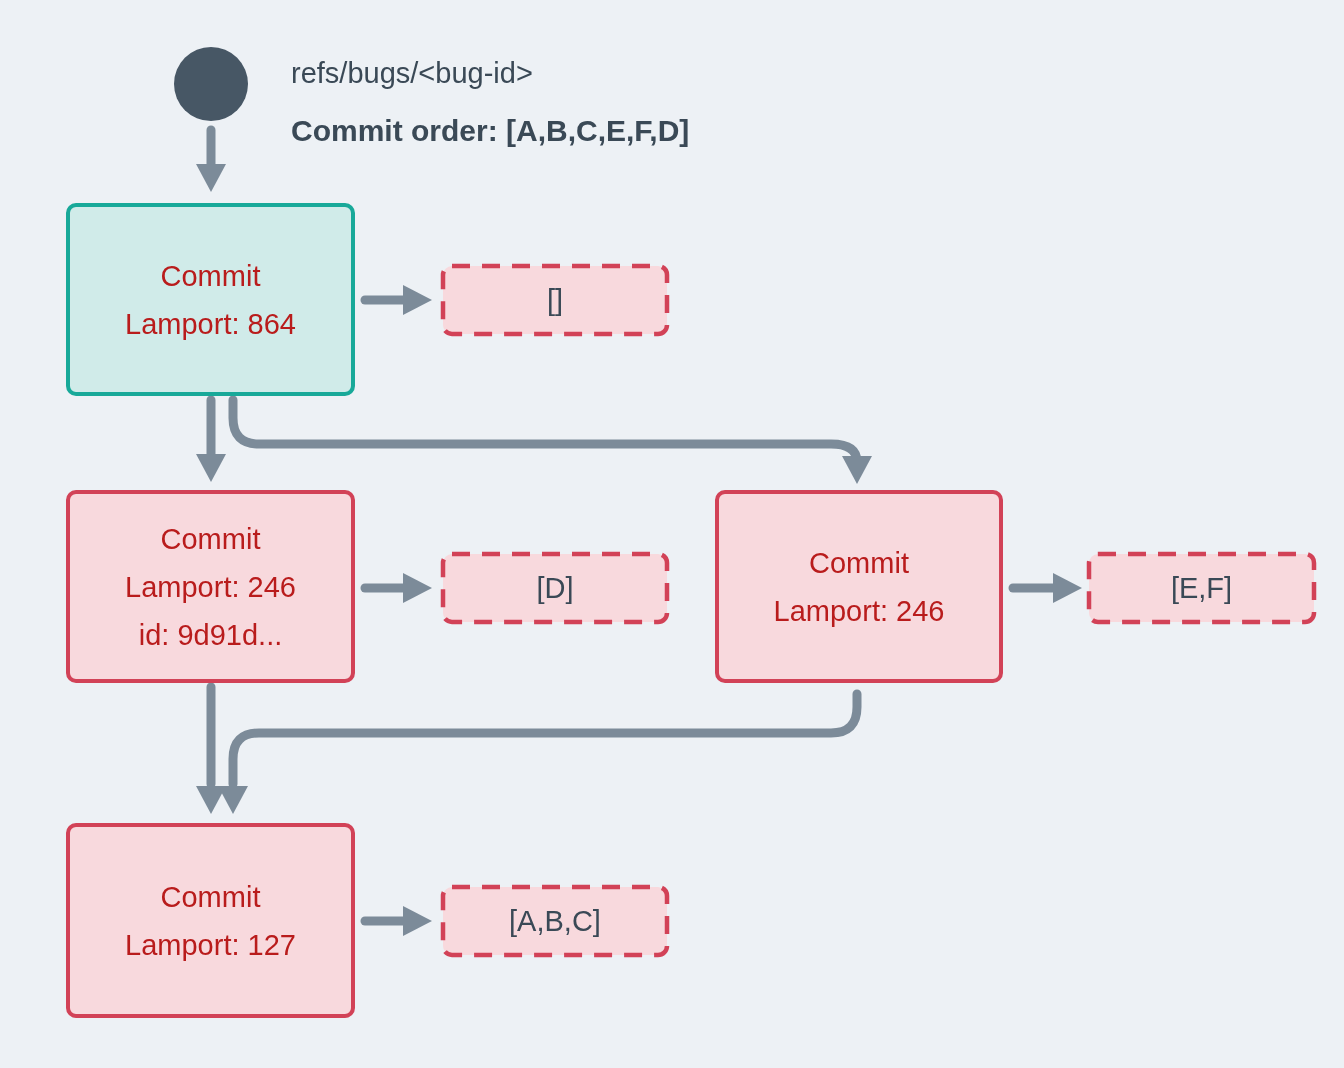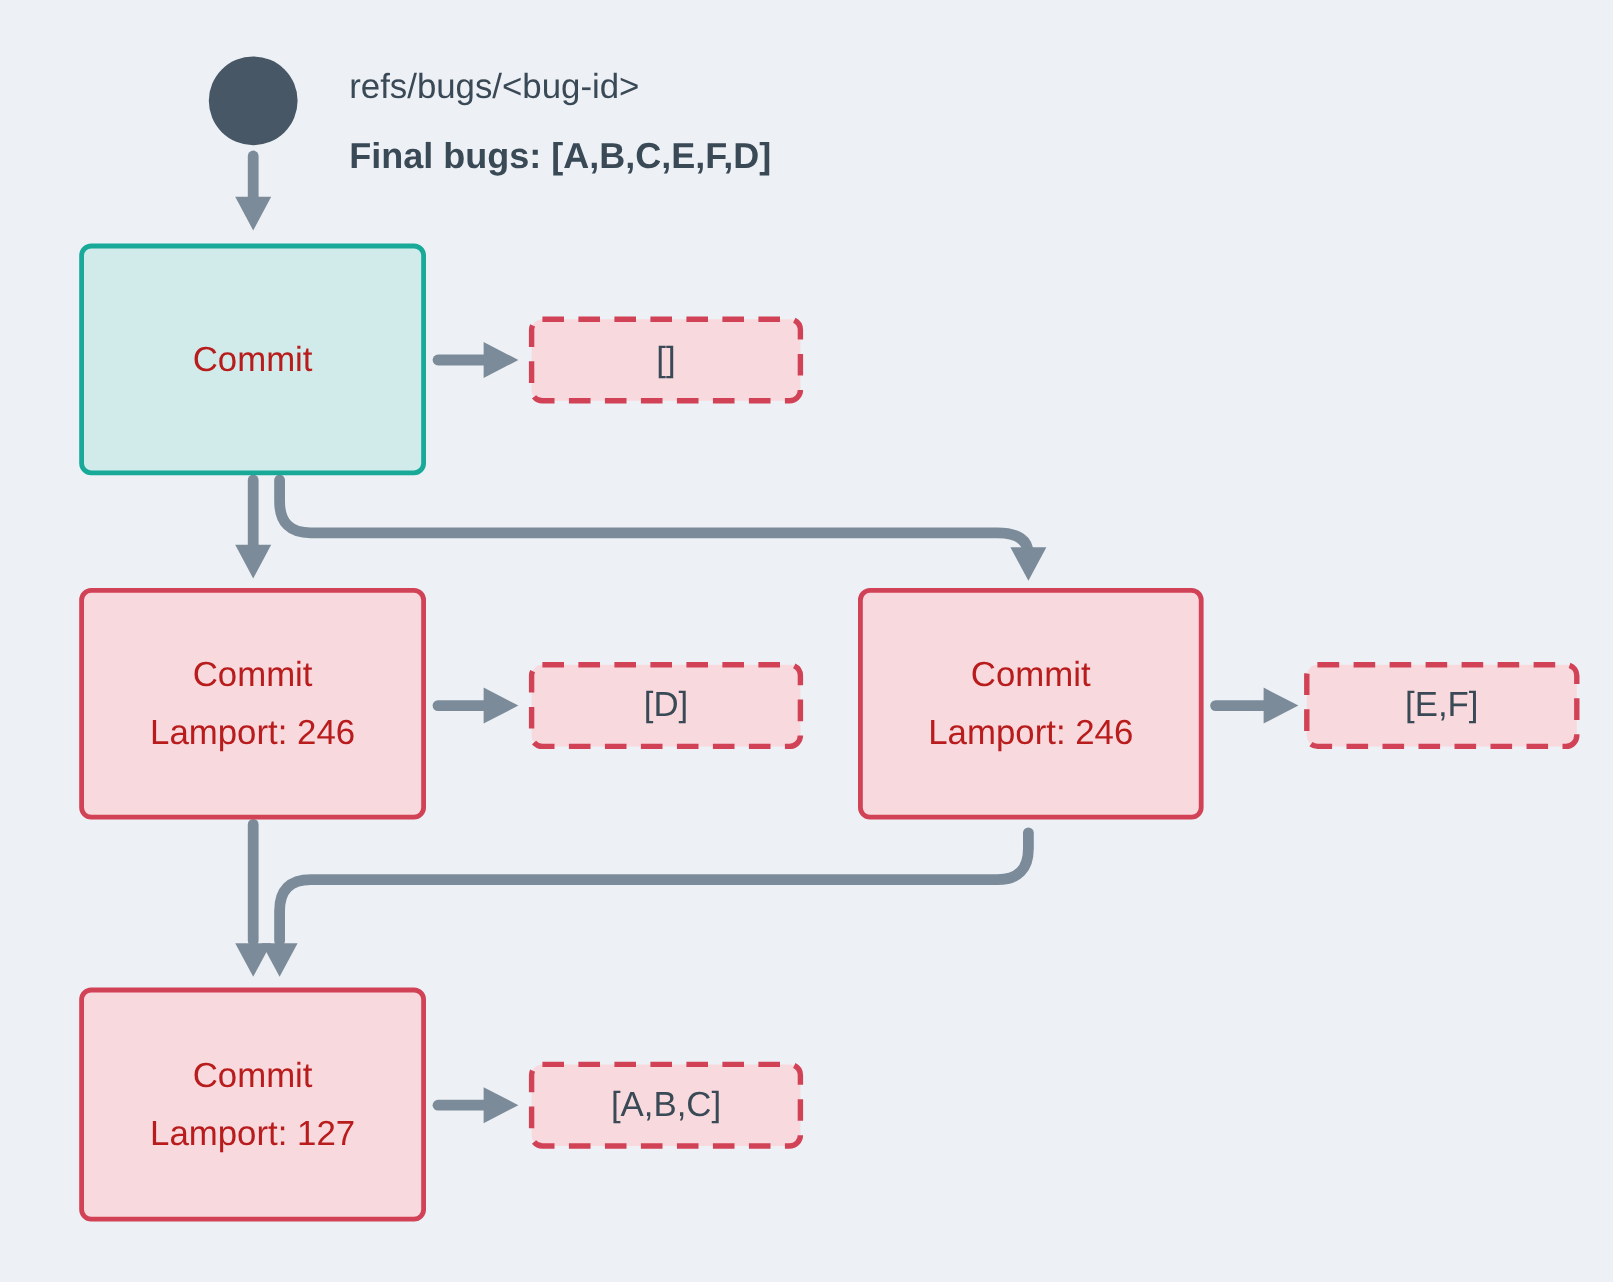--- a/index.html
+++ b/index.html
@@ -116,29 +116,31 @@
     <g fill="#f8d9dd" stroke="#d24257" stroke-width="4.5" stroke-dasharray="18 12">
       <rect x="424" y="266" width="224" height="68" rx="9"></rect>
       <rect x="424" y="554" width="224" height="68" rx="9"></rect>
       <rect x="1070" y="554" width="225" height="68" rx="9"></rect>
       <rect x="424" y="887" width="224" height="68" rx="9"></rect>
     </g>
   </svg>
 
   <div class="ref-node"></div>
   <div class="ref-label">refs/bugs/&lt;bug-id&gt;</div>
-  <div class="final-order">Final bugs: [A,B,C,E,F,D]</div>
+  <div class="final-order">Commit order: [A,B,C,E,F,D]</div>
 
   <div class="commit head pos-root">
     <div class="line">Commit</div>
+    <div class="line">Lamport: 864</div>
   </div>
 
   <div class="commit pos-left">
     <div class="line">Commit</div>
     <div class="line">Lamport: 246</div>
+    <div class="line">id: 9d91d...</div>
   </div>
 
   <div class="commit pos-right">
     <div class="line">Commit</div>
     <div class="line">Lamport: 246</div>
   </div>
 
   <div class="commit pos-bottom">
     <div class="line">Commit</div>
     <div class="line">Lamport: 127</div>

